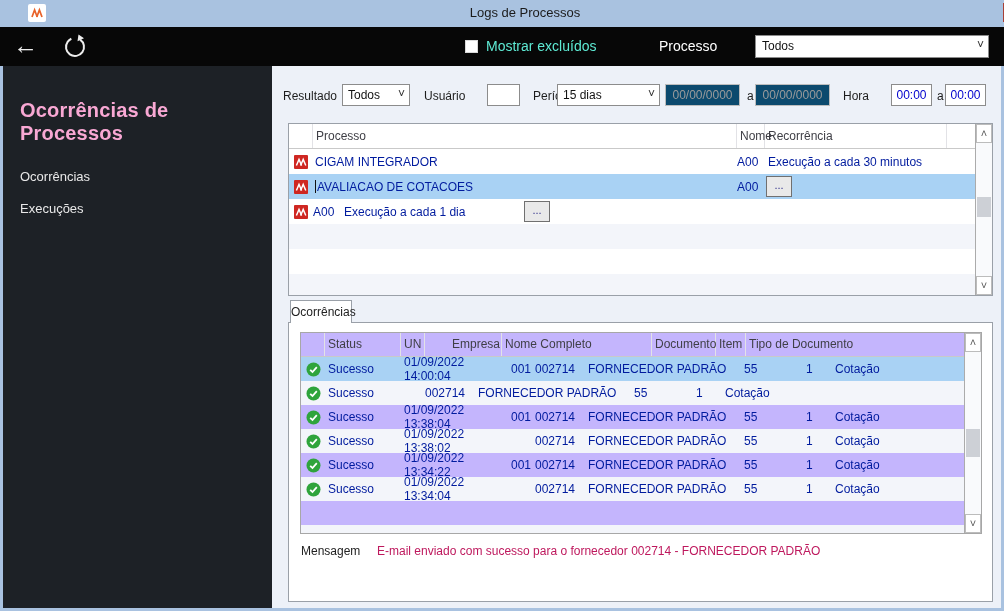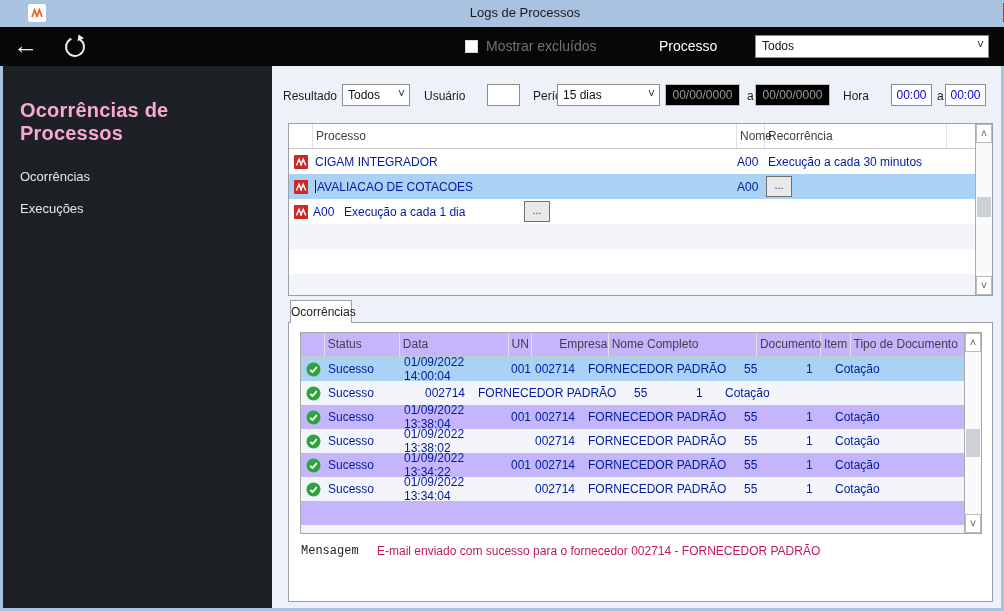--- a/index.html
+++ b/index.html
@@ -11,37 +11,37 @@
   .titlebar { position:absolute; left:0; top:0; width:1004px; height:27px; background:#a9c2e0;margin-left:23px; }
   .app-icon { position:absolute; left:5px; top:4px; width:18px; height:18px; background:#fff; border-radius:2px; display:flex; align-items:center; justify-content:center; }
   .win-title { position:absolute; left:0; top:0; width:100%; height:27px; line-height:26px; text-align:center; font-size:13px; color:#1b1b1b; }
   .close-btn { position:absolute; right:3px; top:3px; width:21px; height:19px; background:#d9685e; border:1px solid #a84036; color:#3c120d; font-size:13px; font-weight:bold; text-align:center; line-height:16px; }
 
   
   .toolbar { position:absolute; left:0; top:27px; width:1004px; height:39px; background:#070707; color:#fff; }
   .back-btn { position:absolute; left:13px; top:0; height:39px; line-height:36px; font-size:25px; color:#ededed; cursor:default; }
   .refresh-btn { position:absolute; left:62px; top:7px; width:26px; height:26px; }
   .tb-checkbox { position:absolute; left:465px; top:13px; width:13px; height:13px; background:#fff; border:1px solid #d9d9d9; }
-  .tb-check-label { position:absolute; left:486px; top:0; height:39px; line-height:39px; font-size:14px; color:#737373; }
+  .tb-check-label { position:absolute; left:486px; top:0; height:39px; line-height:39px; font-size:14px; color:#5eead4; }
   .tb-proc-label { position:absolute; left:659px; top:0; height:39px; line-height:39px; font-size:14px; color:#fff; }
   .tb-select { position:absolute; left:755px; top:8px; width:234px; height:23px; background:#fff; border:1px solid #8c8c8c; font-size:12px; color:#111; line-height:21px; padding-left:6px; }
   .tb-select .chev, .f-select .chev { position:absolute; right:4px; top:0; height:21px; line-height:19px; font-size:12px; color:#333; }
 
   
   .sidebar { position:absolute; left:3px; top:66px; width:269px; height:542px; background:#1d2126; }
   .sb-title { position:absolute; left:17px; top:33px; font-size:20px; font-weight:700; color:#f9a8d4; letter-spacing:0.2px; }
   .sb-item { position:absolute; left:17px; font-size:13px; color:#e8e8e8; cursor:default; }
   .sb-item-1 { top:103px; } .sb-item-2 { top:135px; }
 
   
   .content { position:absolute; left:272px; top:66px; width:729px; height:542px; background:#edf1f8; font-size:12px; color:#1d1d1d; }
   .flabel { position:absolute; top:23px; }
   .f-select { position:absolute; top:18px; height:22px; background:#fff; border:1px solid #8c8c8c; line-height:20px; padding-left:5px; color:#111; }
   .f-input { position:absolute; top:18px; height:22px; background:#fff; border:1px solid #8c8c8c; font-family:"Liberation Sans",sans-serif; font-size:12px; }
-  .f-date { background:#000000; border:1px solid #bdbdbd; color:#9b9b9b; text-align:center; }
+  .f-date { background:#0c4a6e; border:1px solid #bdbdbd; color:#9b9b9b; text-align:center; }
   .f-time { color:#0000cd; text-align:center; }
 
   
   .ppanel { position:absolute; left:16px; top:57px; width:705px; height:173px; background:#fff; border:1px solid #9aa0a8; overflow:hidden; }
   .pheader { display:flex; height:25px; border-bottom:1px solid #c9c9c9; color:#3f3f46; }
   .pheader > div { border-right:1px solid #e2e2e6; line-height:24px; padding-left:3px; }
   .pbody { position:absolute; left:0; top:25px; right:17px; bottom:0; overflow:hidden; }
   .prow { display:flex; height:25px; align-items:center; color:#001b9e; }
   .prow:nth-child(even):not(.selected) { background:#f3f5fa; }
   .prow.selected { background:#a9d2f4; }
@@ -75,21 +75,21 @@
   .oc-status { width:76px; padding-left:3px; }
   .oc-data { width:110px; padding-left:3px; }
   .oc-data .d { display:inline-block; width:62px; }
   .oc-un { width:24px; }
   .oc-emp { width:53px; }
   .oc-nome { width:150px; }
   .oc-doc { width:64px; padding-left:6px; }
   .oc-item { width:30px; padding-left:4px; }
   .oc-tipo { width:132px; padding-left:3px; }
   .hc2-icon{width:24px;} .hc2-status{width:76px;} .hc2-data{width:110px;} .hc2-un{width:24px;} .hc2-emp{width:53px;margin-left:24px;} .hc2-nome{width:150px;} .hc2-doc{width:64px;} .hc2-item{width:30px;} .hc2-tipo{width:132px; border-right:none !important;}
-  .msg-label { position:absolute; left:12px; top:221px; color:#222;font-family:Liberation Mono, monospace; }
+  .msg-label { position:absolute; left:12px; top:221px; color:#222; }
   .msg-text { position:absolute; left:88px; top:221px; color:#be185d; }
 </style>
 </head>
 <body>
 
 <div id="window">
 
   <div class="titlebar">
     <div class="app-icon">
       <svg width="14" height="14" viewBox="0 0 14 14">
@@ -208,21 +208,20 @@
         <div class="varrow down">˅</div>
       </div>
     </div>
 
     <div class="tab">Ocorrências</div>
     <div class="opanel">
       <div class="otable">
         <div class="oheader">
           <div class="hc2-icon"></div>
           <div class="hc2-status">Status</div>
-          <div class="hc2-data">Data</div>
           <div class="hc2-un">UN</div>
           <div class="hc2-emp">Empresa</div>
           <div class="hc2-nome">Nome Completo</div>
           <div class="hc2-doc">Documento</div>
           <div class="hc2-item">Item</div>
           <div class="hc2-tipo">Tipo de Documento</div>
         </div>
         <div class="obody">
             <div class="orow selected">
     <div class="oc-icon">

